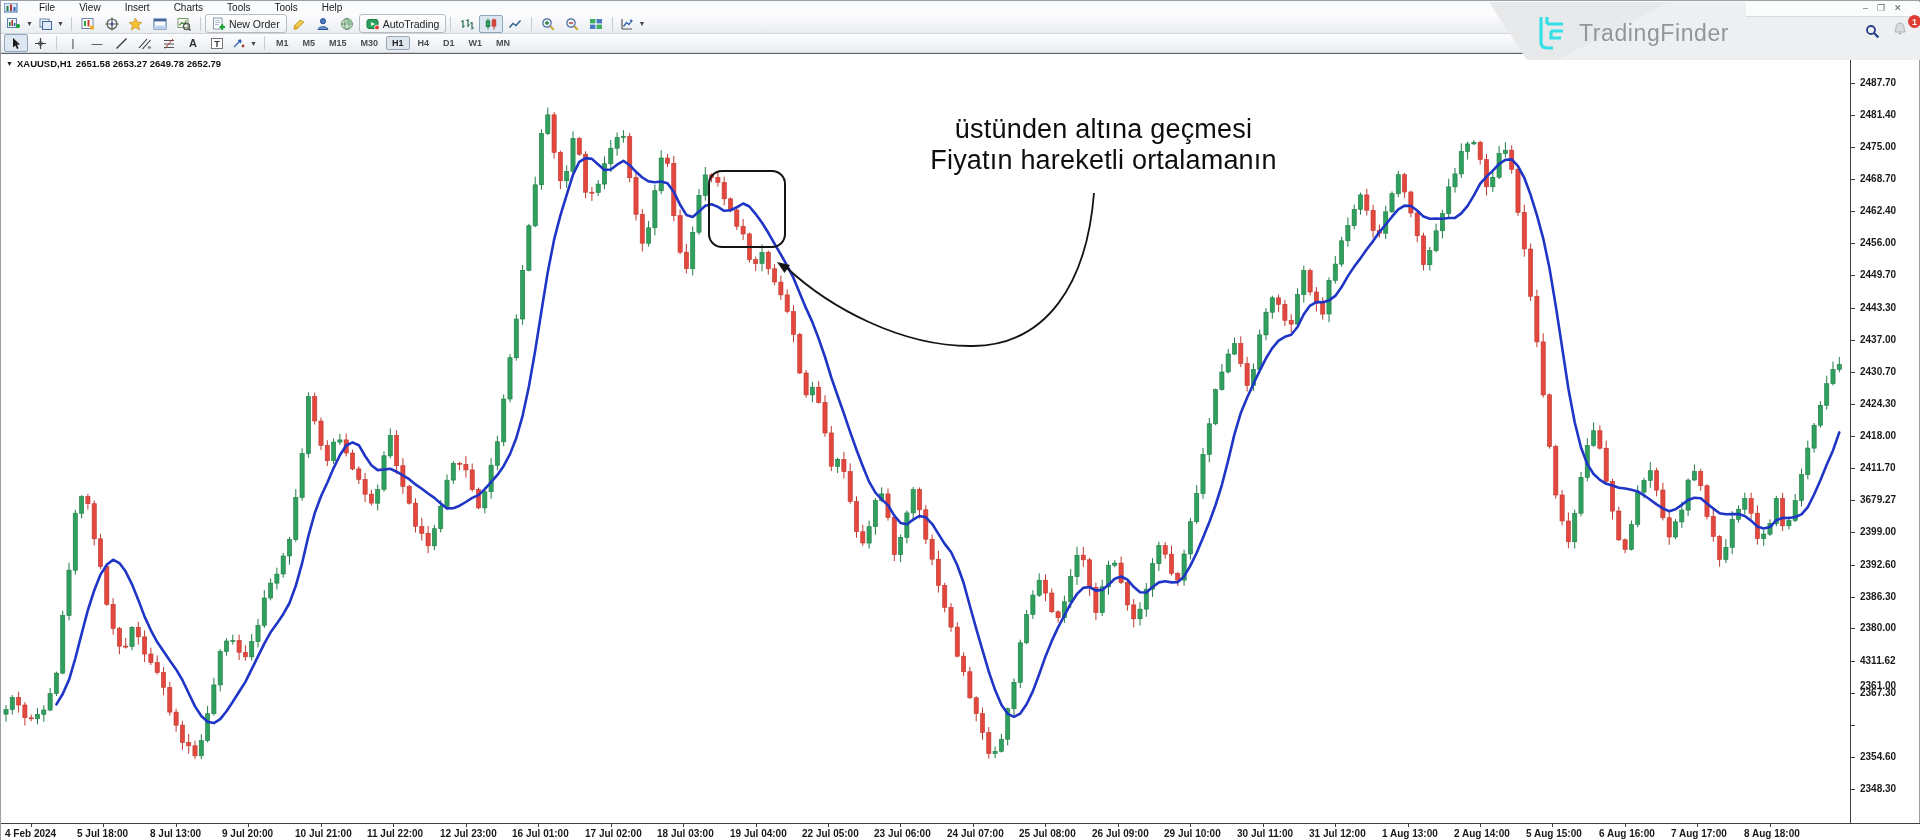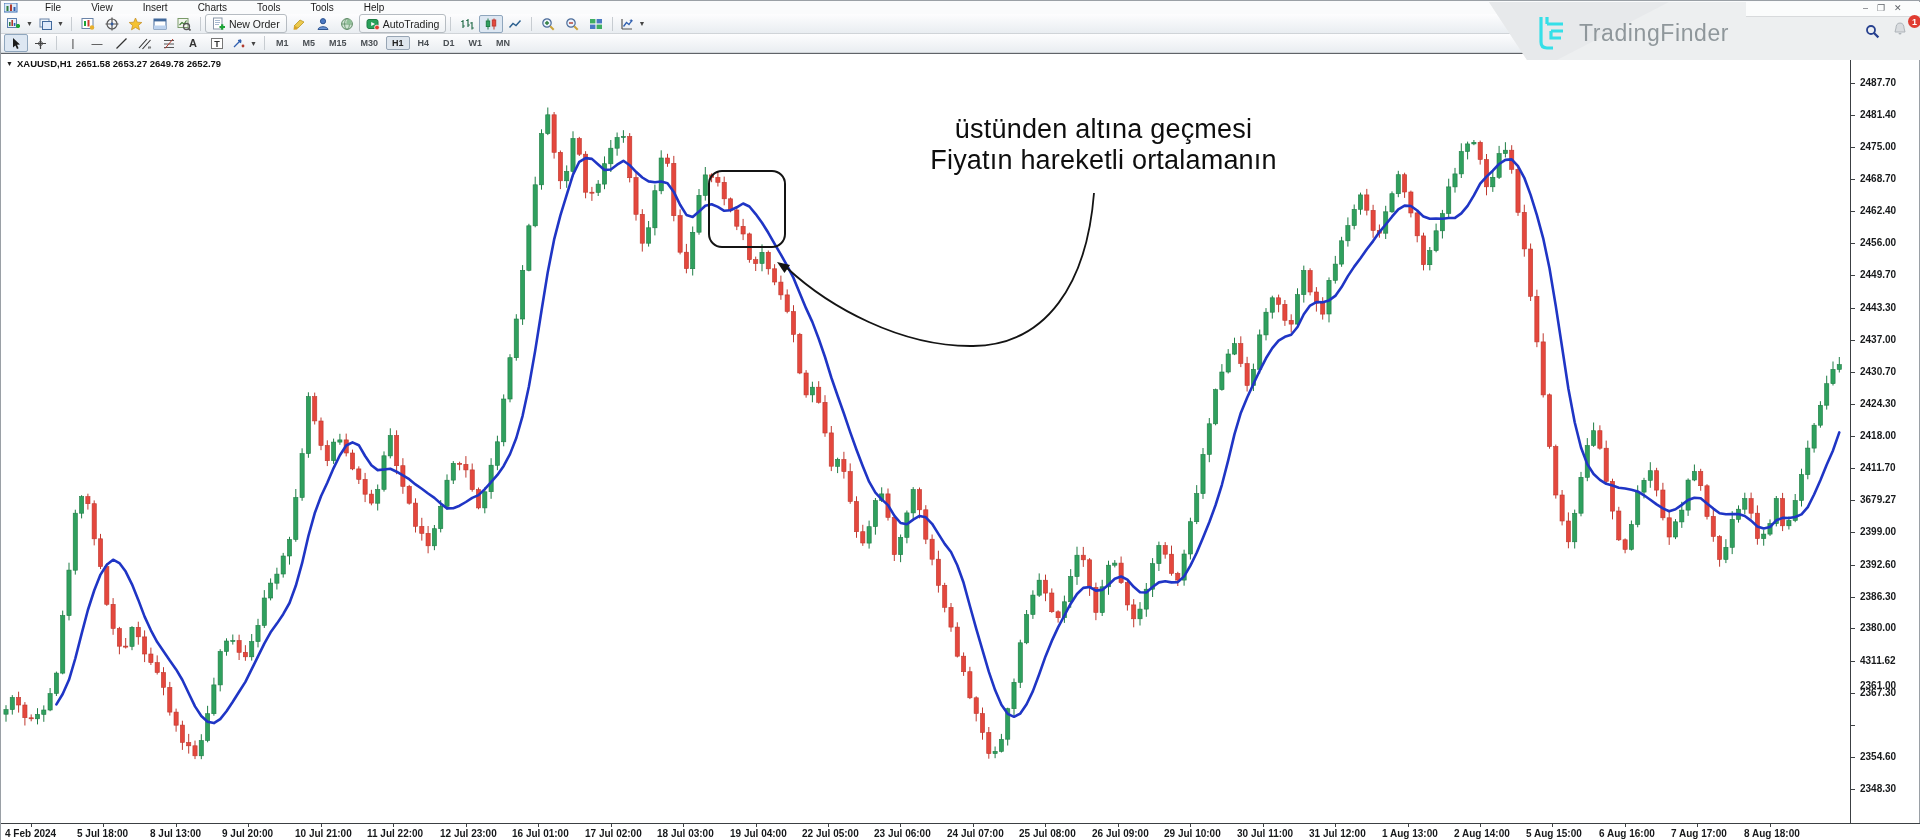--- a/index.html
+++ b/index.html
@@ -1,20 +1,20 @@
 <!DOCTYPE html>
 <html><head>
 <meta charset="utf-8">
 <style>
   html,body{margin:0;padding:0;width:1920px;height:840px;overflow:hidden;background:#fff;
     font-family:"Liberation Sans",sans-serif;}
   .app{position:absolute;inset:0;border:1px solid #9aa0a6;box-sizing:border-box;background:#fff;}
   
   .menubar{position:absolute;left:0;top:0;width:100%;height:13px;background:#fafbfc;
-    display:flex;align-items:center;gap:16px;font-size:10px;color:#1a1a1a;}
+    display:flex;align-items:center;gap:10px;font-size:10px;color:#1a1a1a;}
   .appicon{width:14px;height:10px;margin:0 4px 0 3px;display:inline-block;}
   .mi{padding:0 7px;cursor:default;}
   
   .tb{position:absolute;left:0;width:100%;display:flex;align-items:center;
     background:linear-gradient(#fdfdfe,#e9edf1);border-bottom:1px solid #d0d4d8;box-sizing:border-box;}
   .tb1{top:13px;height:20px;padding-left:3px;}
   .tb2{top:33px;height:19px;padding-left:3px;}
   .tbtn{height:16px;min-width:18px;display:flex;align-items:center;justify-content:center;
     gap:3px;padding:0 2px;border:1px solid transparent;border-radius:2px;}
   .btn3d{border:1px solid #b6bcc2;background:linear-gradient(#ffffff,#eef1f4);border-radius:3px;padding:0 6px;height:17px;}

